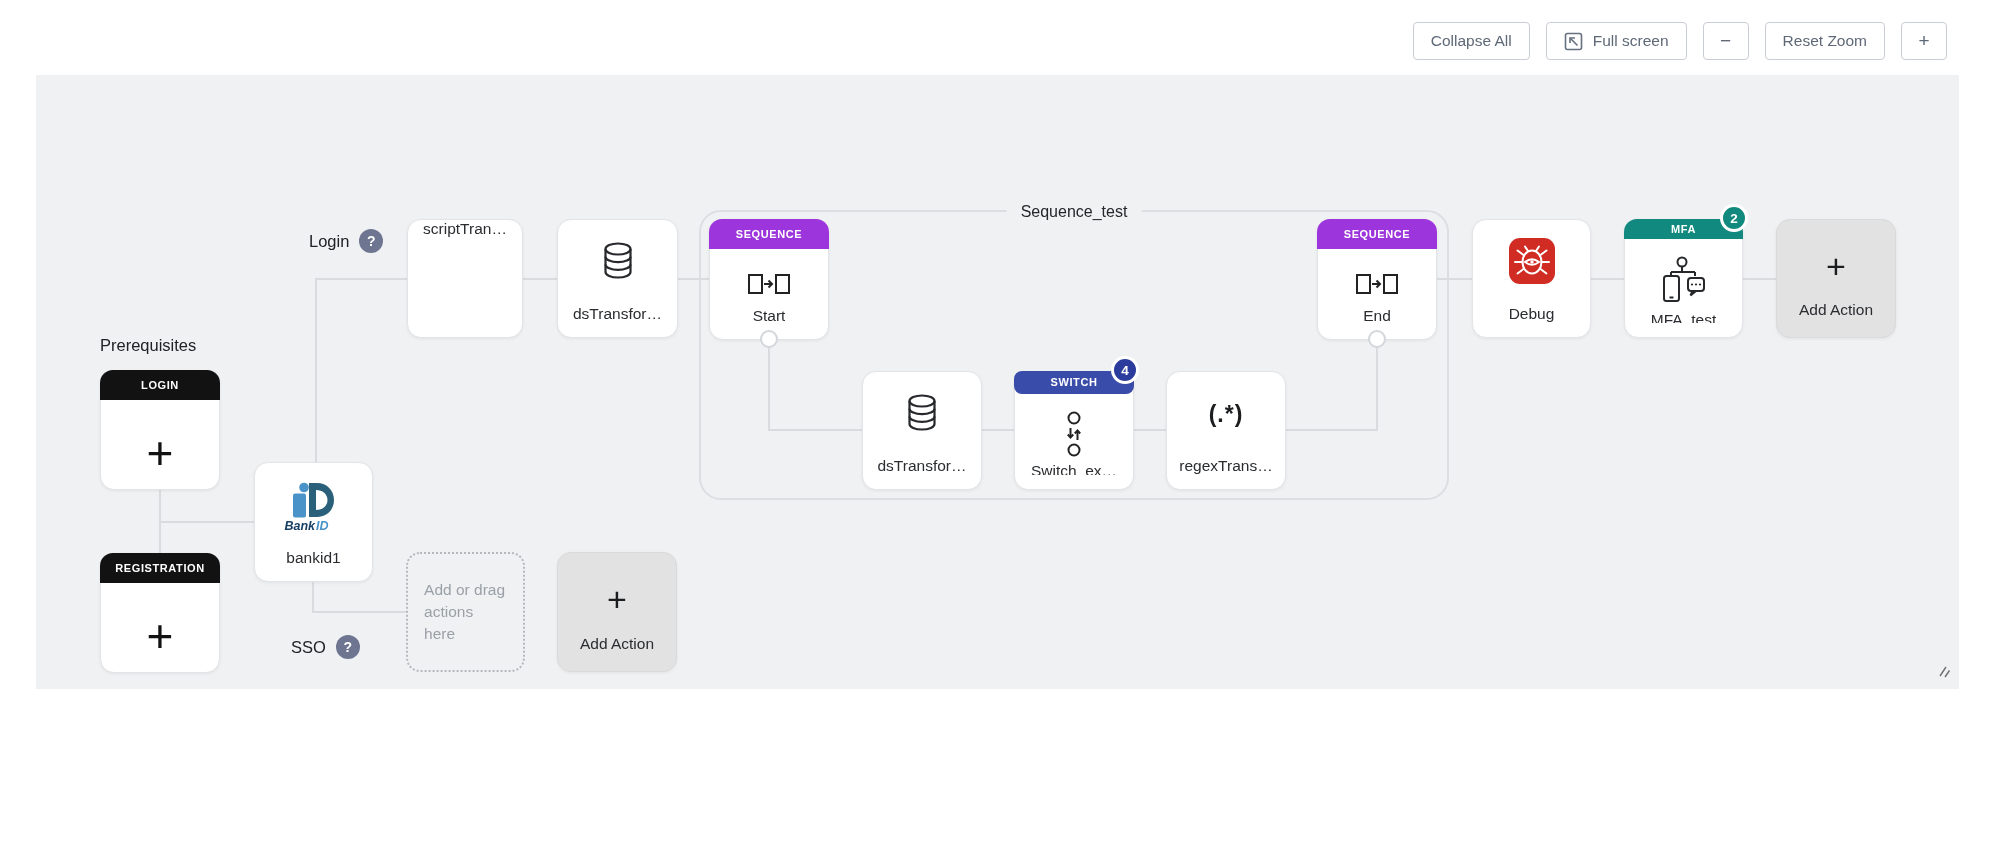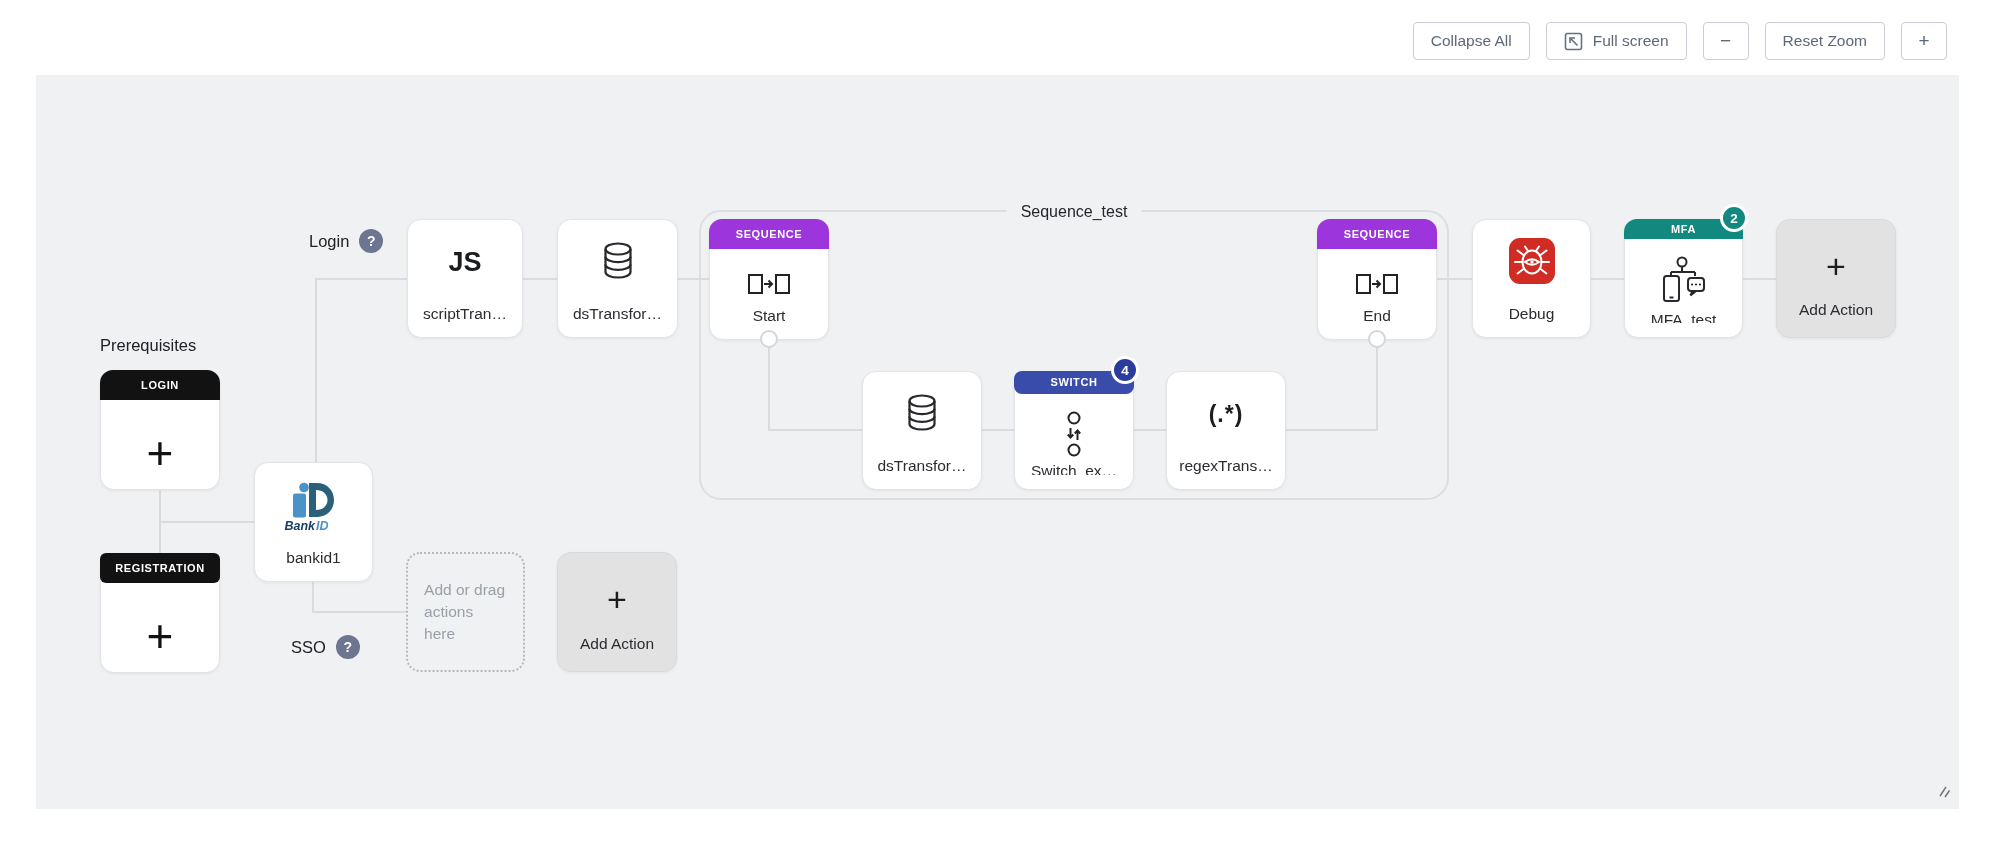--- a/index.html
+++ b/index.html
@@ -8,21 +8,21 @@
 
   
   .toolbar { position:absolute; top:22px; right:53px; display:flex; gap:16px; align-items:center; z-index:5; }
   .tbtn { display:inline-flex; align-items:center; justify-content:center; gap:10px; height:38px;
           padding:0 17px; border:1px solid #c9cdd6; border-radius:4px; background:#fff;
           color:#5e6877; font-size:15.5px; font-family:inherit; cursor:pointer; white-space:nowrap; }
   .tbtn.square { width:46px; padding:0; font-size:19px; }
   .tbtn svg { display:block; }
 
   
-  .canvas { position:absolute; left:36px; top:75px; width:1923px; height:734px;
+  .canvas { position:absolute; left:36px; top:75px; width:1923px; height:614px;
             background:#f0f1f3; overflow:hidden; }
   .edges { position:absolute; left:0; top:0; z-index:1; pointer-events:none; }
 
   .group { position:absolute; border:2px solid #dcdee2; border-radius:22px; z-index:0; }
   .group-label { position:absolute; top:-12px; left:50%; transform:translateX(-50%);
                  background:#f0f1f3; padding:0 14px; font-size:16px; color:#24262a;
                  white-space:nowrap; line-height:24px; }
 
   .flow-label { position:absolute; font-size:16.5px; color:#202226; z-index:2; display:flex; align-items:center; gap:10px; }
   .help { width:24px; height:24px; border-radius:50%; background:#6d7590; color:#fff;
@@ -110,23 +110,20 @@
     <span class="help">?</span>
   </div>
 
   <span class="resize-handle">
     <svg width="15" height="15" viewBox="0 0 15 15" fill="none" stroke="#6f6f6f" stroke-width="1.4">
       <path d="M10 3 L4 12"></path>
         <path d="M13.5 6.5 L9 13"></path>
     </svg>
   </span>
 <div class="node" style="left: 371px; top: 144px; width: 116px; height: 119px;">
-      <div class="node-iconbox">
-        <span class="glyph-js">JS</span>
-      </div>
       <div class="node-label">scriptTran…</div>
     </div>
     <div class="node" style="left: 521px; top: 144px; width: 121px; height: 119px;">
       <div class="node-iconbox">
         <span>
     <svg width="36" height="40" viewBox="0 0 36 40" fill="none" stroke="#26282b" stroke-width="2.2">
       <ellipse cx="18" cy="8" rx="12.5" ry="5.5"></ellipse>
       <path d="M5.5 8 v23 a12.5 5.5 0 0 0 25 0 v-23"></path>
       <path d="M5.5 15.7 a12.5 5.5 0 0 0 25 0"></path>
       <path d="M5.5 23.4 a12.5 5.5 0 0 0 25 0"></path>
@@ -246,21 +243,21 @@
       </div>
       <div class="node-label">Add Action</div>
     </div>
     <div class="node" style="left: 64px; top: 295px; width: 120px; height: 120px;">
       <div class="node-header" style="background: rgb(18, 18, 18);">LOGIN</div>
       <div class="node-iconbox">
         <span class="glyph-plus-big">+</span>
       </div>
     </div>
     <div class="node" style="left: 64px; top: 478px; width: 120px; height: 120px;">
-      <div class="node-header" style="background: rgb(18, 18, 18); border-radius: 6px;">REGISTRATION</div>
+      <div class="node-header" style="background: rgb(18, 18, 18);">REGISTRATION</div>
       <div class="node-iconbox">
         <span class="glyph-plus-big">+</span>
       </div>
     </div>
     <div class="node" style="left: 218px; top: 387px; width: 119px; height: 120px;">
       <div class="node-iconbox">
         <span class="bankid-wrap">
     <svg width="68" height="52" viewBox="0 0 68 52">
       <circle cx="24" cy="7.5" r="4.8" fill="#4a93c8"></circle>
       <rect x="13" y="13.5" width="13" height="24" rx="2" fill="#4a93c8"></rect>

